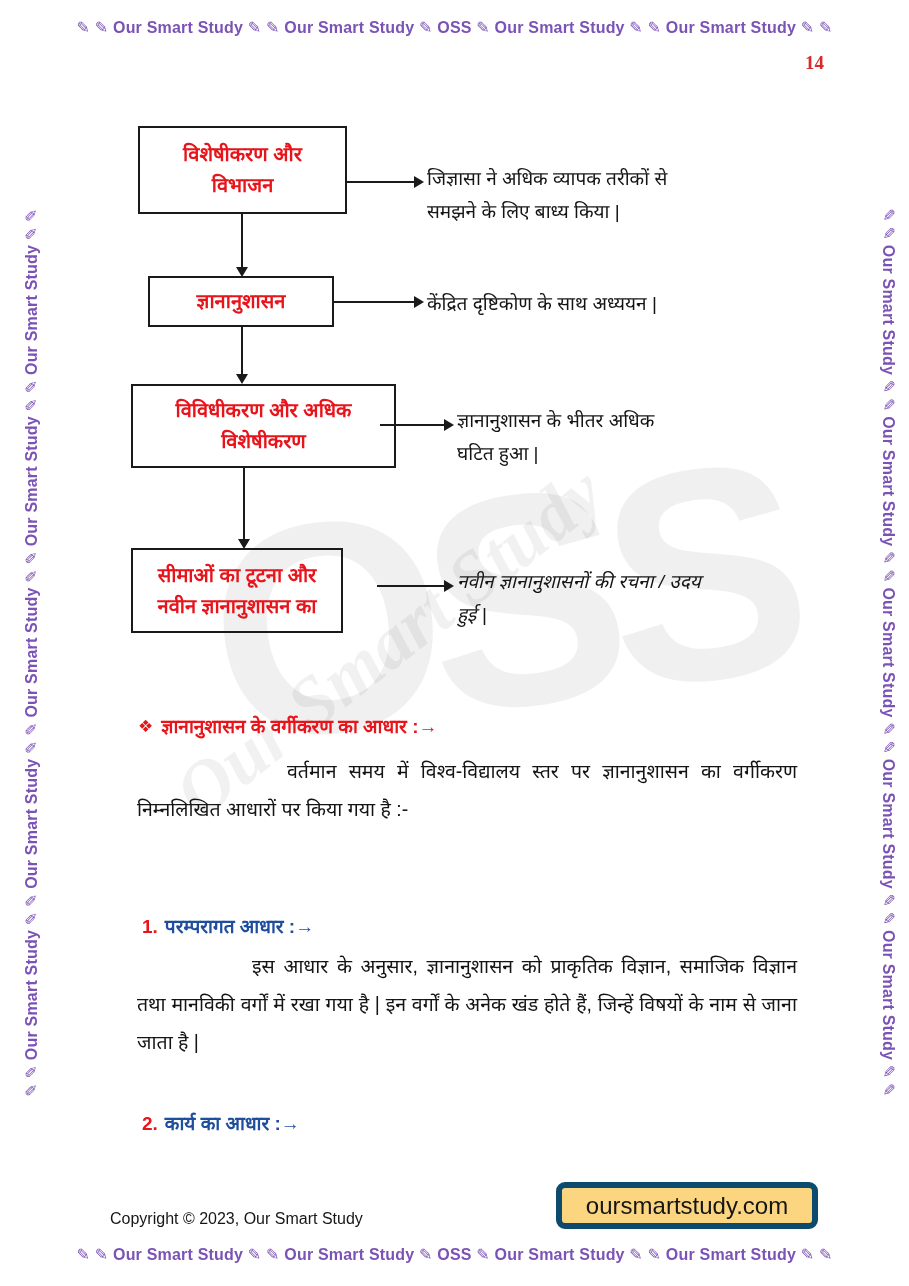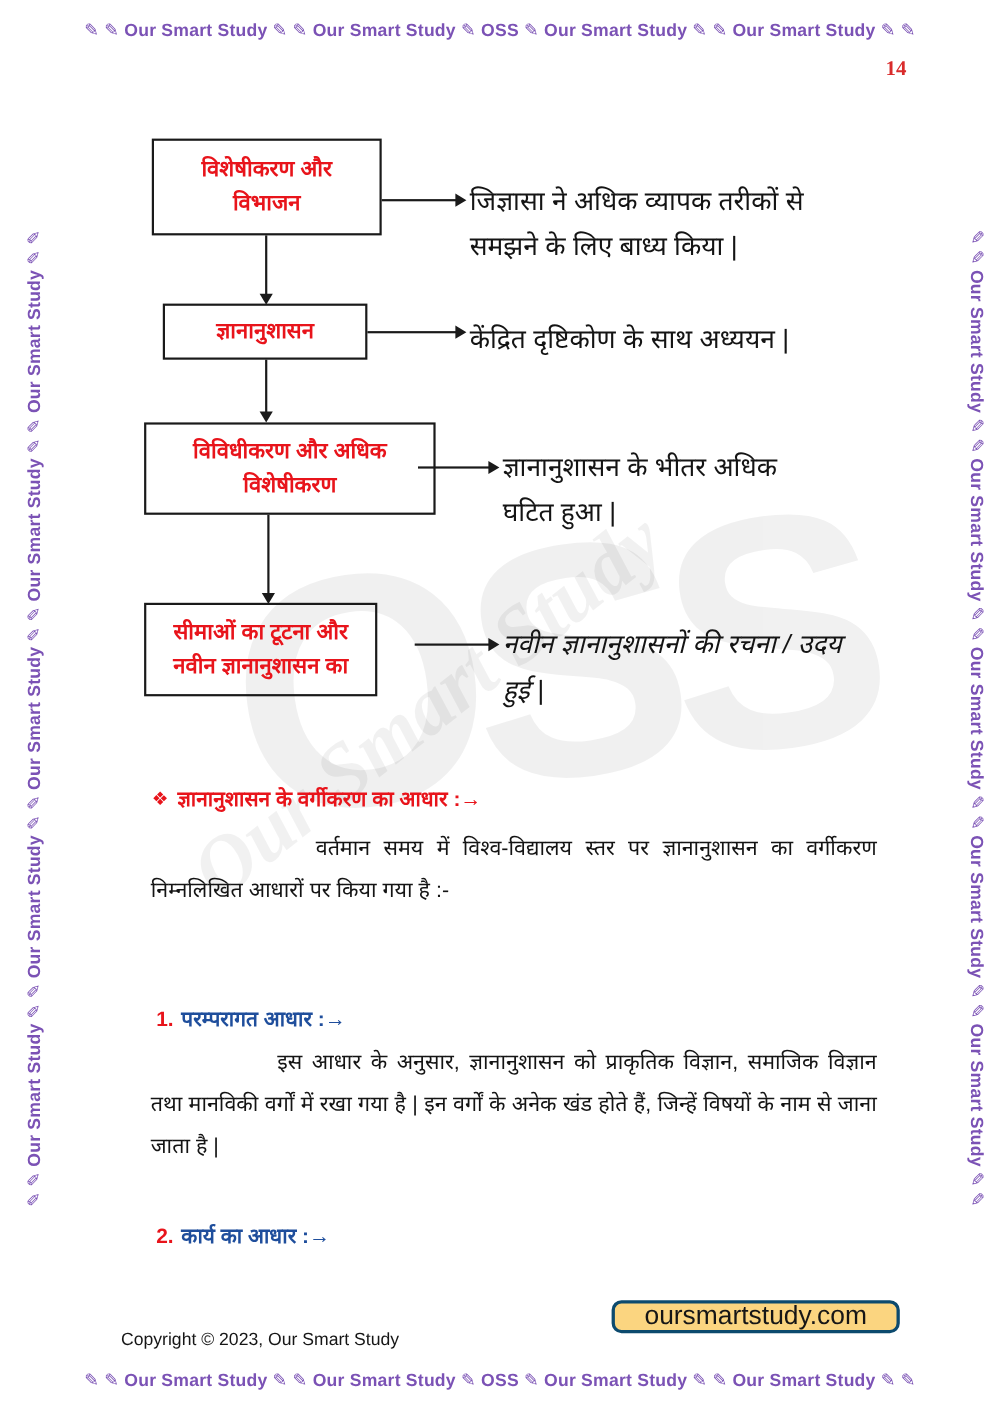--- a/index.html
+++ b/index.html
@@ -145,21 +145,21 @@
     right: -9px;
     top: -5px;
     border-top: 6px solid transparent;
     border-bottom: 6px solid transparent;
     border-left: 10px solid #1a1a1a;
   }
 
   .side-note {
     position: absolute;
     color: #141414;
-    font-size: 24px;
+    font-size: 19px;
     line-height: 1.72;
     font-family: "Liberation Sans", "DejaVu Sans", sans-serif;
   }
 
   .heading-row {
     position: absolute;
     left: 138px;
     top: 713px;
     width: 700px;
     color: #e8141b;
@@ -202,24 +202,24 @@
     font-size: 16px;
     color: #161616;
     font-family: "Liberation Sans", "DejaVu Sans", sans-serif;
   }
 
   .site-button {
     position: absolute;
     left: 556px;
     top: 1182px;
     width: 262px;
-    height: 30px;
+    height: 47px;
     box-sizing: border-box;
     background: #FBD580;
-    border: 3px solid #0c4a6e;
+    border: 6px solid #0c4a6e;
     border-radius: 9px;
     display: flex;
     align-items: center;
     justify-content: center;
     font-size: 24px;
     color: #161616;
     font-family: "Liberation Sans", "DejaVu Sans", sans-serif;
   }
 </style>
 </head>

